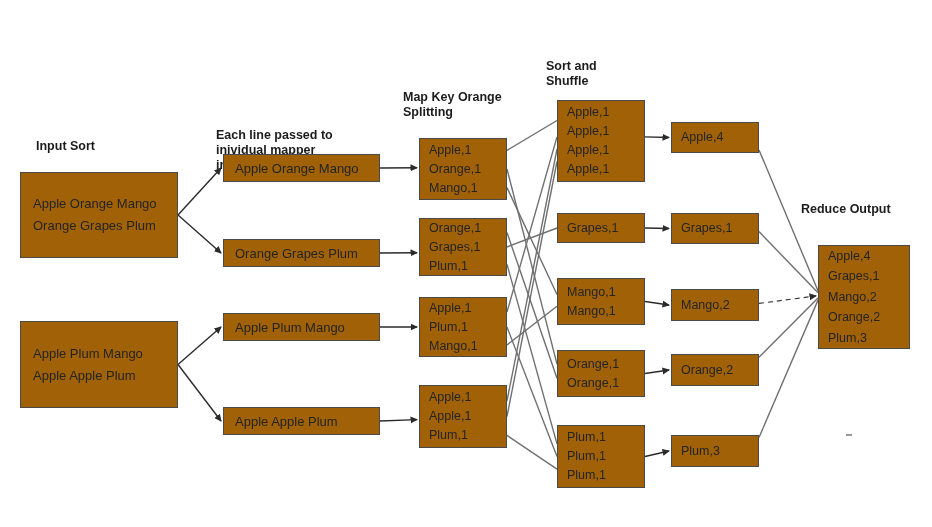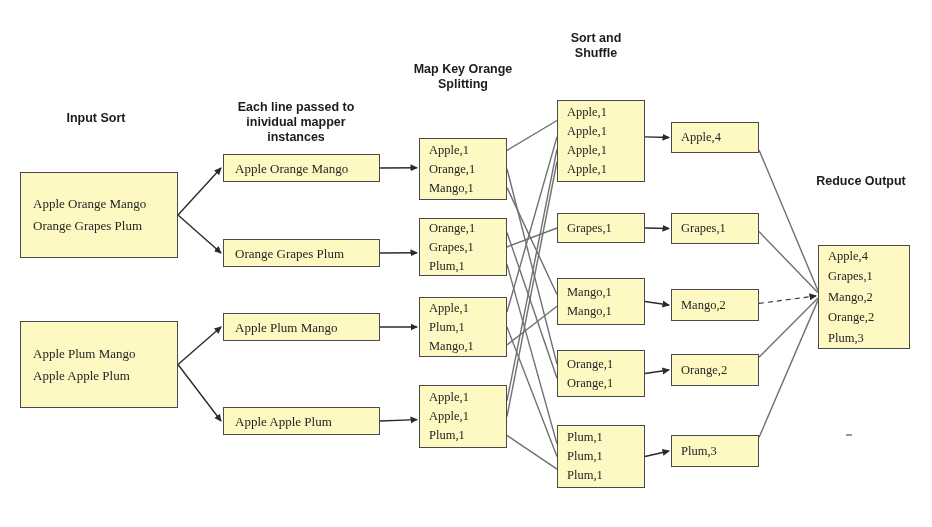--- a/index.html
+++ b/index.html
@@ -4,27 +4,27 @@
 <style>
   html,body{margin:0;padding:0;background:#ffffff;}
   #diagram{
     position:relative;width:932px;height:527px;background:#ffffff;
     font-family:"Liberation Sans","DejaVu Sans",sans-serif;
     color:#1f1f1f;overflow:hidden;
   }
   #edges{position:absolute;left:0;top:0;width:932px;height:527px;pointer-events:none;}
   .hdr{
     position:absolute;font-weight:bold;font-size:12.5px;line-height:15px;
-    text-align:center;white-space:pre-line;color:#1c1c1c;
+    white-space:pre-line;color:#1c1c1c;margin-top:28px;
   }
   .box{
-    position:absolute;border:1.4px solid #4a4a4a;background:#fef9c3;
+    position:absolute;border:1.4px solid #4a4a4a;background:#a16207;
     display:flex;align-items:center;box-sizing:border-box;
     font-size:12.5px;line-height:19px;white-space:pre-line;
-    padding-left:9px;color:#242424;font-family:Liberation Serif, serif;
+    padding-left:9px;color:#242424;
   }
   .box.input{line-height:22px;font-size:13px;padding-left:12px;}
   .box.mapper{font-size:13px;padding-left:11px;}
   .box.final{line-height:20.5px;}
   .edge-arrow{stroke:#2b2b2b;stroke-width:1.4;}
   .edge-gray{stroke:#6f6f6f;stroke-width:1.4;}
   .edge-dash{stroke:#3a3a3a;stroke-width:1.2;stroke-dasharray:5 4;}
   #stray{position:absolute;left:846px;top:434px;width:6px;height:2px;background:#9a9a9a;}
 </style>
 </head>

